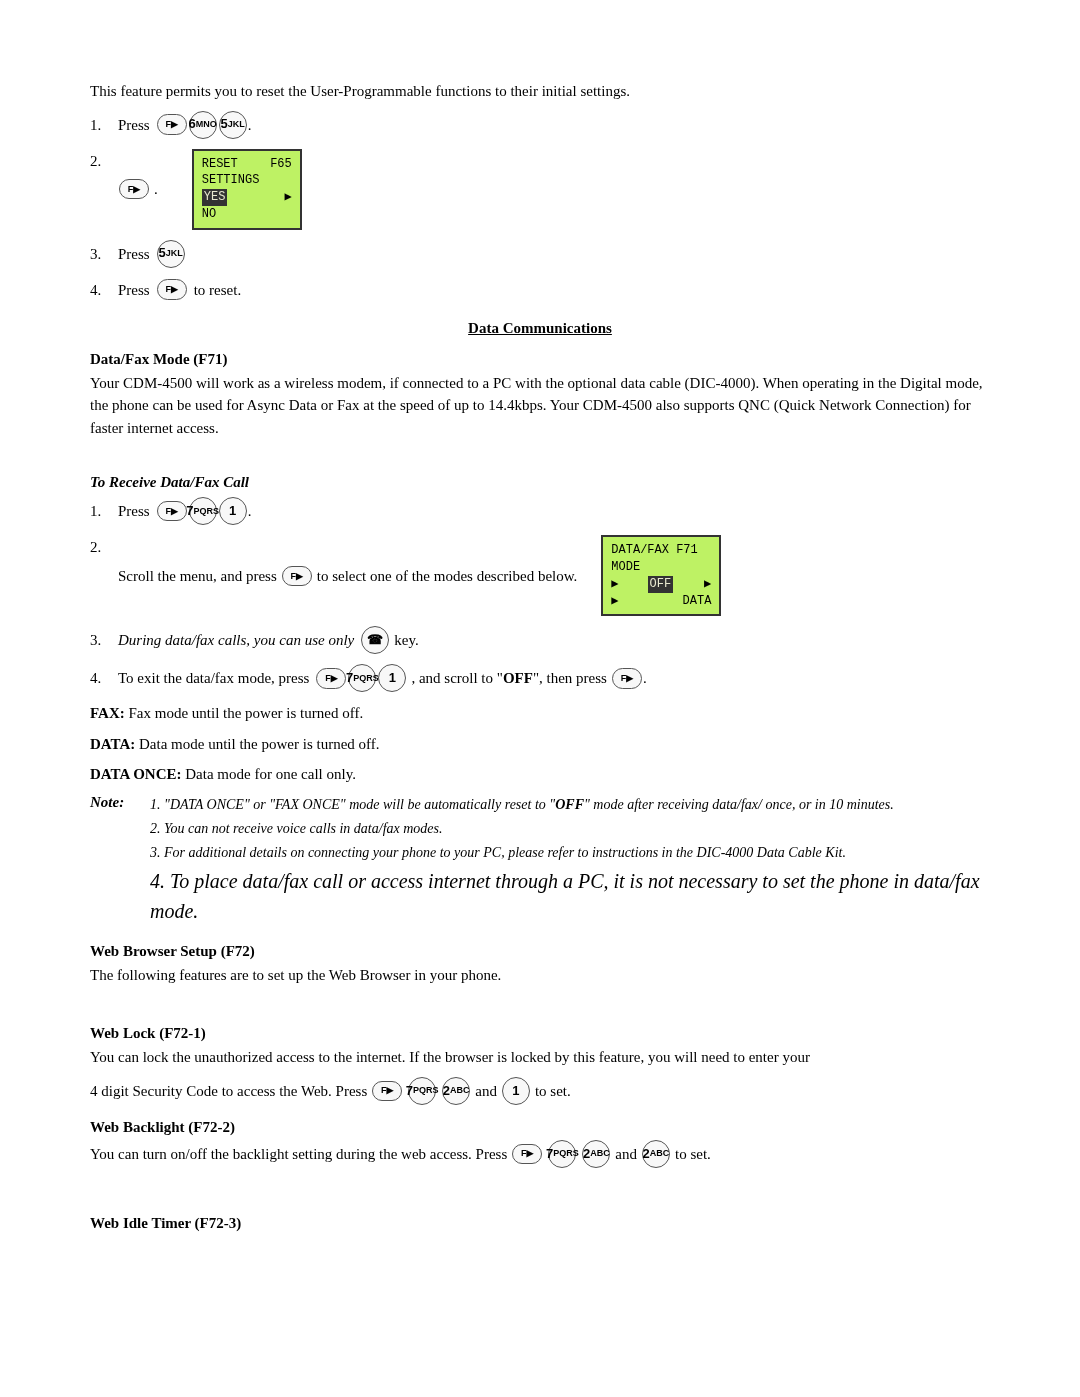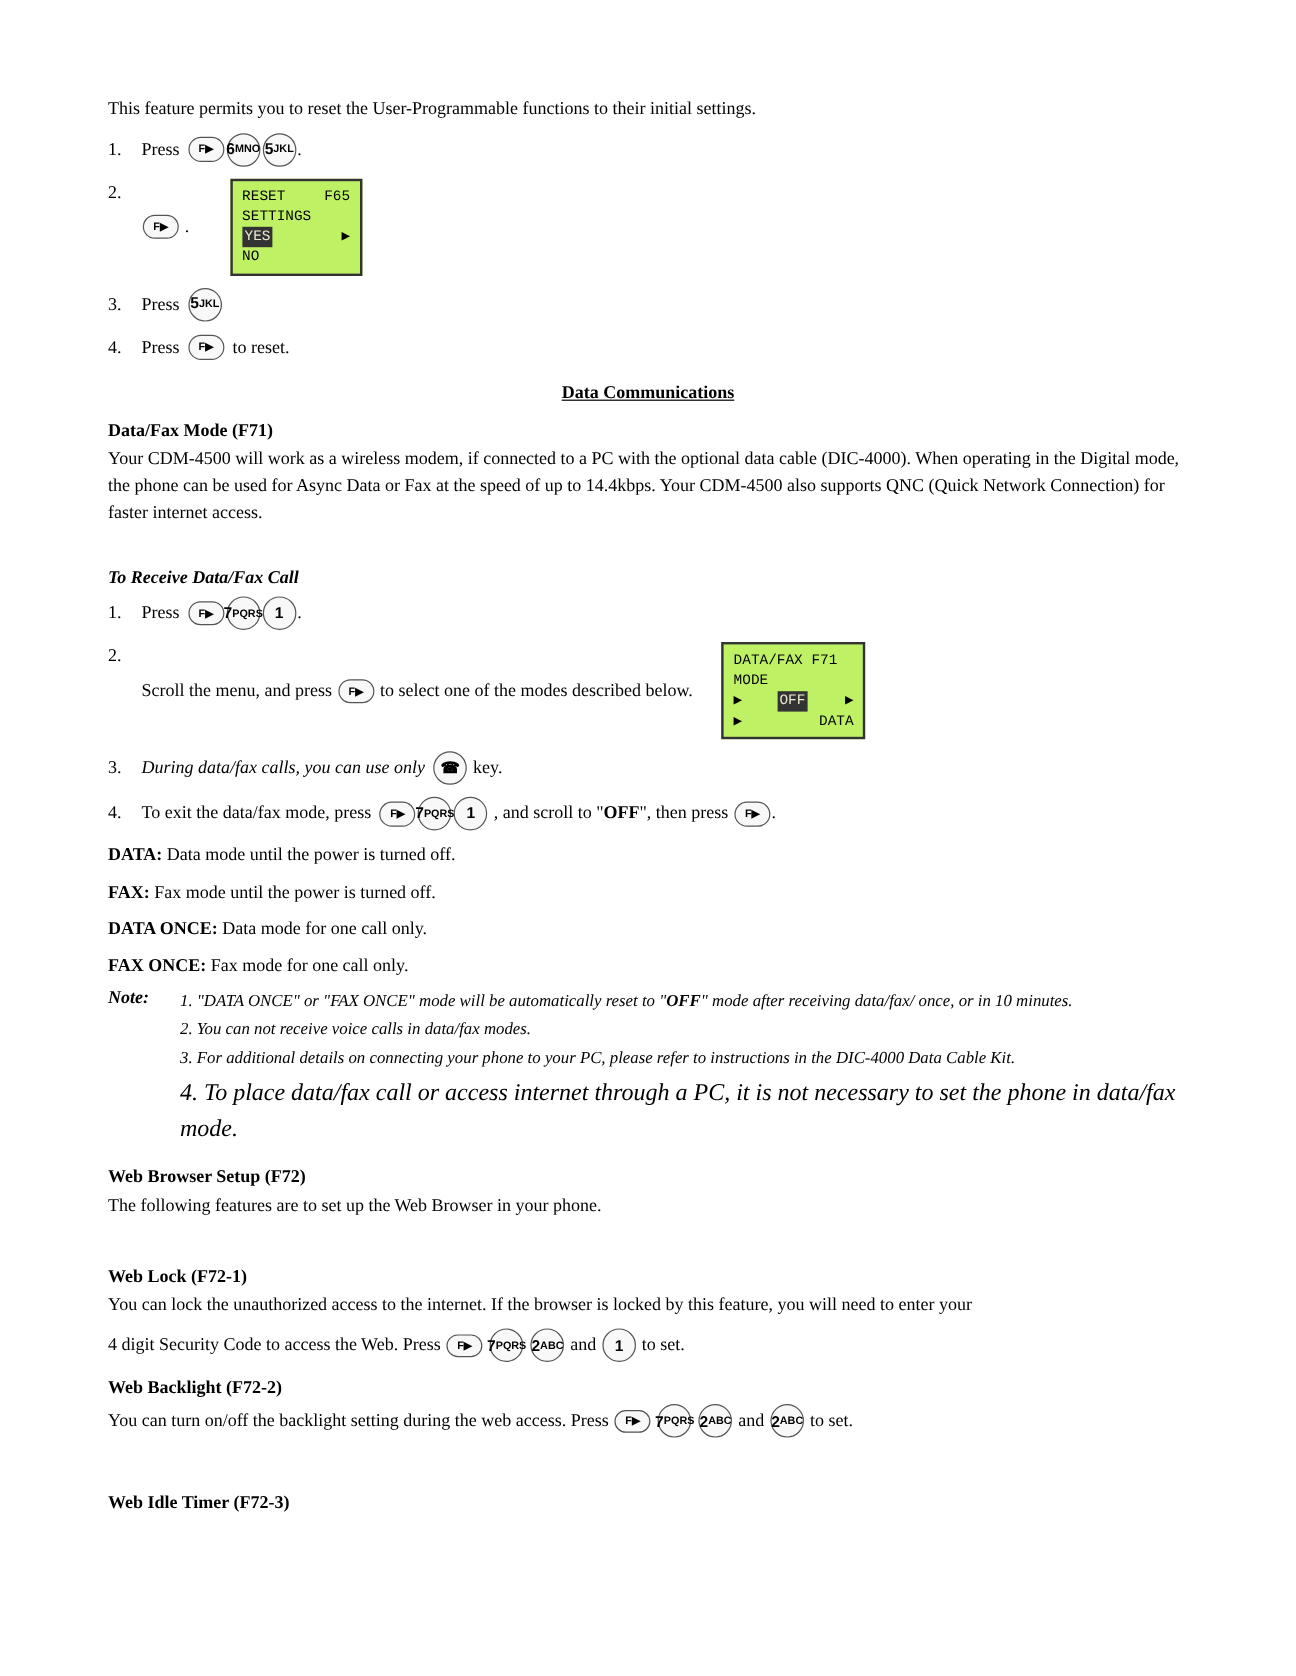--- a/index.html
+++ b/index.html
@@ -252,24 +252,23 @@
     <span style="margin:0 4px;">, and scroll to "<b>OFF</b>", then press</span>
     <span class="key-fn" style="display:inline-flex; align-items:center; justify-content:center; border:1.5px solid #555; border-radius:14px; padding:2px 7px; font-size:11px; font-weight:bold; margin:0 1px; vertical-align:middle; font-family:Arial,sans-serif; background:#f8f8f8; min-width:30px;">
         <sup style="font-size:9px">F▶</sup>
       </span>
     <span>.</span>
   </li>
 </ol>
 
 
 <div>
+  <p><span class="bold">FAX:</span> Fax mode until the power is turned off.</p>
   <p><span class="bold">DATA:</span> Data mode until the power is turned off.</p>
-  <p><span class="bold">FAX:</span> Fax mode until the power is turned off.</p>
   <p><span class="bold">DATA ONCE:</span> Data mode for one call only.</p>
-  <p><span class="bold">FAX ONCE:</span> Fax mode for one call only.</p>
 </div>
 
 
 <div style="display:flex; margin-top:6px; margin-bottom:10px;">
   <span class="bold-italic" style="min-width:60px;">Note:</span>
   <div>
     <p style="font-style:italic; font-size:14px; margin-bottom:3px;">1.  "DATA ONCE" or "FAX ONCE" mode will be automatically reset to "<b>OFF</b>" mode after receiving data/fax/ once, or in 10 minutes.</p>
     <p style="font-style:italic; font-size:14px; margin-bottom:3px;">2.  You can not receive voice calls in data/fax modes.</p>
     <p style="font-style:italic; font-size:14px; margin-bottom:3px;">3.   For additional details on connecting your phone to your PC, please refer to instructions in the DIC-4000 Data Cable Kit.</p>
     <p style="font-style:italic; font-size:20px; margin-bottom:3px;">4.   To place data/fax call or access internet through a PC, it is not necessary to set the phone in data/fax mode.</p>

